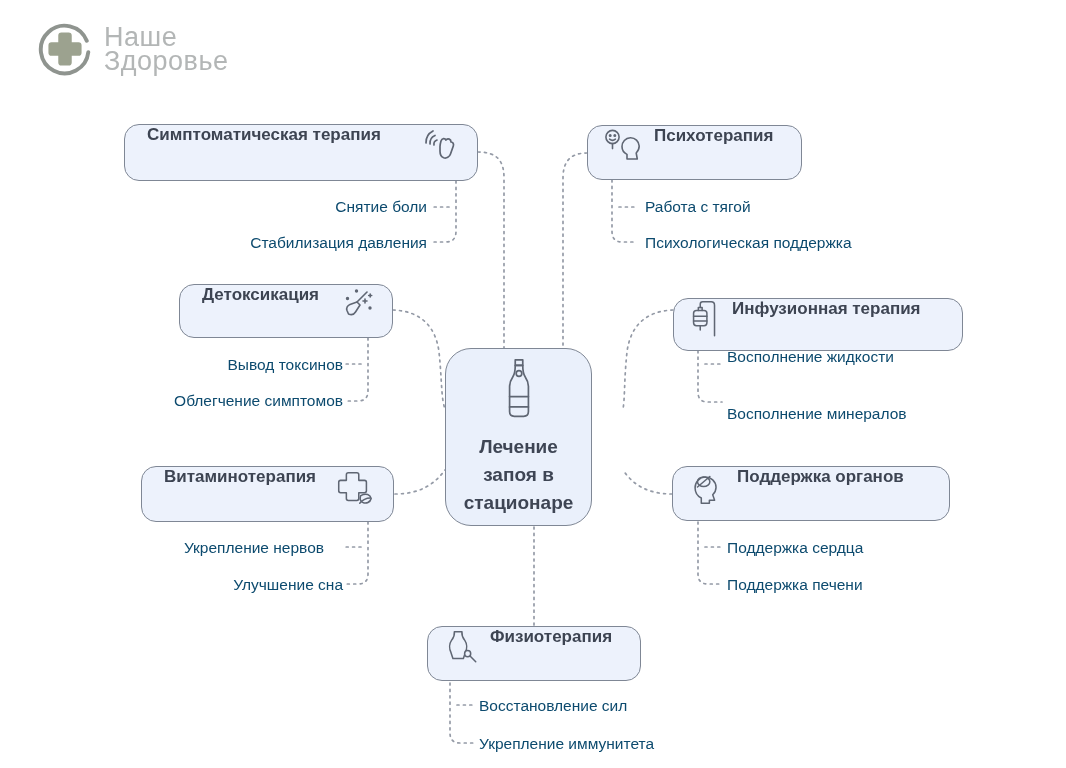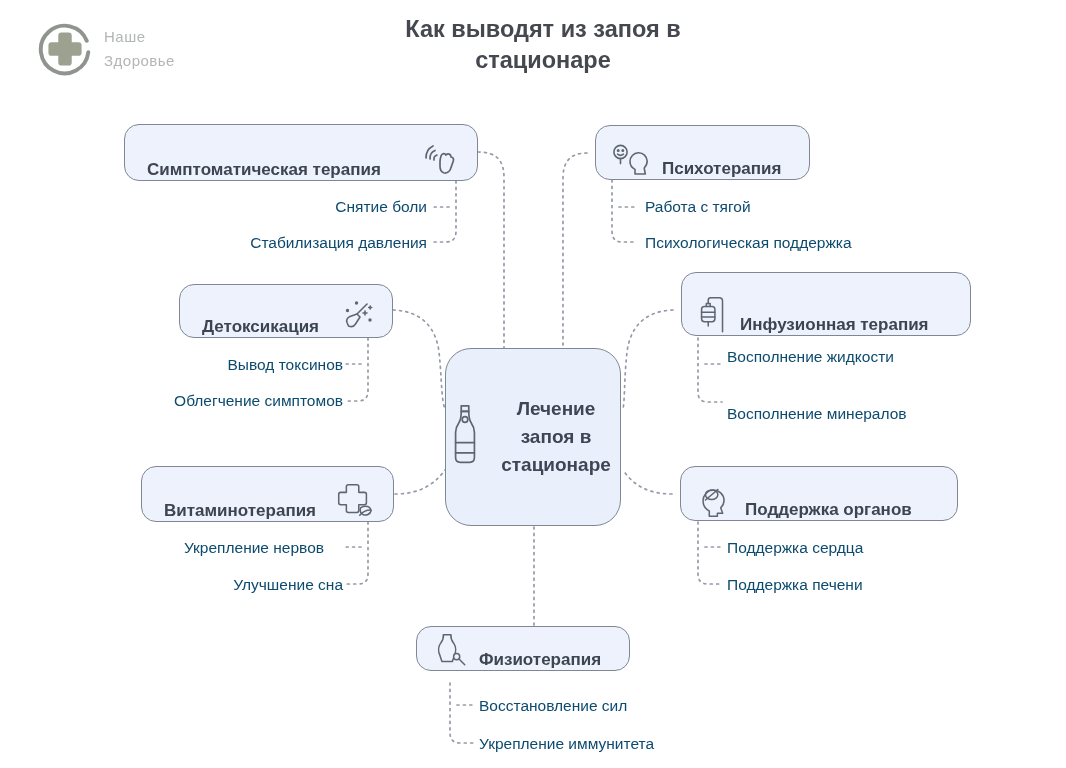--- a/index.html
+++ b/index.html
@@ -6,44 +6,44 @@
   body{font-family:"Liberation Sans", sans-serif; background:#ffffff;}
   .stage{position:relative;width:1066px;height:768px;background:#fff;overflow:hidden;}
 
   
   .wires{position:absolute;left:0;top:0;width:1066px;height:768px;pointer-events:none;}
   .wires path{fill:none;stroke:#949aa6;stroke-width:1.7;stroke-dasharray:2 4.4;stroke-linecap:round;}
 
   
   .logo{position:absolute;left:36px;top:20px;display:flex;align-items:center;gap:10px;}
   .logo-mark{width:58px;height:58px;flex:0 0 auto;}
-  .logo-text{color:#b3b6b6;font-size:15px;line-height:24px;letter-spacing:.5px;font-weight:400;}
+  .logo-text{color:#b3b6b6;font-size:27px;line-height:24px;letter-spacing:.5px;font-weight:400;}
 
   
   .title{position:absolute;left:278px;top:14px;width:530px;text-align:center;
          color:#45494f;font-size:23.5px;font-weight:700;line-height:31px;}
 
   
-  .box{position:absolute;box-sizing:border-box;display:flex;align-items:flex-end;
+  .box{position:absolute;box-sizing:border-box;display:flex;align-items:flex-start;
        background:#edf2fc;border:1.7px solid #7f8795;border-radius:15px;
        padding:0 18px 0 22px;gap:10px;}
   .box-label{font-size:17px;font-weight:700;color:#3d4452;white-space:nowrap;}
   .box .icon{flex:0 0 auto;display:flex;align-items:center;justify-content:center;}
   .box .icon svg{display:block;}
   .icon svg *{stroke:#5f6673;}
-  .box.icon-left{padding:0 20px 0 14px;margin-left:8px;}
+  .box.icon-left{padding:0 20px 0 14px;}
   .box.icon-right .box-label{flex:1 1 auto;}
 
   
   .sub{position:absolute;font-size:15.5px;color:#0c4a6e;white-space:nowrap;line-height:18px;}
 
   
-  .center-box{position:absolute;left:445px;top:348px;width:176px;height:178px;
+  .center-box{position:absolute;left:445px;top:348px;width:147px;height:178px;
        box-sizing:border-box;background:#eaf0fb;border:1.7px solid #7f8795;border-radius:26px;
-       display:flex;flex-direction:row;align-items:center;justify-content:center;gap:8px;}
+       display:flex;flex-direction:column;align-items:center;justify-content:center;gap:8px;}
   .center-label{width:130px;text-align:center;font-size:19px;font-weight:700;color:#3e4554;line-height:28px;}
 </style>
 </head>
 <body>
 
 <div class="stage">
 
   <svg class="wires" viewBox="0 0 1066 768">
 
     <path d="M478,152 C498,152 504,162 504,178 V348"></path>
@@ -76,24 +76,20 @@
         <path d="M49,20 A23,23 0 1 0 50.5,31" fill="none" stroke="#8f948f" stroke-width="3.8" stroke-linecap="round"></path>
         <path d="M21.5,15 a3,3 0 0 1 3,-3 h7 a3,3 0 0 1 3,3 v6.5 H41 a3,3 0 0 1 3,3 v7 a3,3 0 0 1 -3,3 h-6.5 V41 a3,3 0 0 1 -3,3 h-7 a3,3 0 0 1 -3,-3 v-6.5 H15 a3,3 0 0 1 -3,-3 v-7 a3,3 0 0 1 3,-3 h6.5 z" fill="#9ca28f" stroke="none"></path>
       </svg>
     </span>
     <div class="logo-text">
       <div>Наше</div>
       <div>Здоровье</div>
     </div>
   </div>
 
-  <div class="title">
-    <div>Как выводят из запоя в</div>
-    <div>стационаре</div>
-  </div>
 
   <div class="box icon-right" style="left:124px;top:124px;width:354px;height:57px">
     <span class="box-label">Симптоматическая терапия</span>
     <span class="icon">
       <svg width="40" height="40" viewBox="0 0 40 40" fill="none" stroke-width="1.7" stroke-linecap="round" stroke-linejoin="round">
         <path d="M7,18 A13,13 0 0 1 14,6"></path>
         <path d="M11,19 A8.5,8.5 0 0 1 16,10.5"></path>
         <path d="M15,20 A4.5,4.5 0 0 1 18,15"></path>
         <path d="M22,16 c1,-3 4,-3 5,-1 c2,-2 5,-1 5,2 c2,0 3,2 2.3,4 l-2.8,8 c-1,3 -4,4.7 -6.8,3.8 c-2.8,-1 -3.7,-3.8 -3.7,-6.6 v-4.8 c0,-2 0.5,-3.6 1,-5.4 z"></path>
       </svg>
@@ -122,21 +118,21 @@
         <path d="M23,17 l-7,2.5 c-2.5,1 -4,3.5 -3,6 l1.5,3.5 c2.5,1 5.5,0.5 7,-2 l4.5,-7 z"></path>
         <path d="M31,14 v4 M29,16 h4"></path>
         <path d="M36.2,9 v3 M34.7,10.5 h3"></path>
         <circle cx="22.5" cy="6" r="0.9" fill="#5f6673" stroke="none"></circle>
         <circle cx="36" cy="23" r="0.9" fill="#5f6673" stroke="none"></circle>
         <circle cx="13.5" cy="13.5" r="0.9" fill="#5f6673" stroke="none"></circle>
       </svg>
     </span>
   </div>
 
-  <div class="box icon-left" style="left:673px;top:272px;width:290px;height:64px">
+  <div class="box icon-left" style="left:673px;top:298px;width:290px;height:53px">
     <span class="icon">
       <svg width="34" height="40" viewBox="0 0 34 42" fill="none" stroke-width="1.6" stroke-linecap="round" stroke-linejoin="round">
         <rect x="5" y="12" width="14" height="16" rx="3"></rect>
         <path d="M5,18 h14 M5,23 h14"></path>
         <path d="M10,12 v-3 h4 v3"></path>
         <path d="M12,9 v-3.5 c0,-1.5 1,-2.5 2.5,-2.5 h9 c2,0 3.5,1.5 3.5,3.5 v32"></path>
         <path d="M12,28 v4.5"></path>
       </svg>
     </span>
     <span class="box-label">Инфузионная терапия</span>
@@ -169,21 +165,21 @@
     <span class="icon">
       <svg width="40" height="40" viewBox="0 0 42 42" fill="none" stroke-width="1.6" stroke-linecap="round" stroke-linejoin="round">
         <path d="M15,38 v-5.5 c-4,-2 -6.5,-6 -6.5,-10.5 a11,11 0 0 1 22,-0.8 c0,3.5 -1.5,6 -3.5,8 l2,5.8 h-5.5 v3 z"></path>
         <ellipse cx="17.5" cy="15.5" rx="6.5" ry="5"></ellipse>
         <path d="M11,21 L24,10"></path>
       </svg>
     </span>
     <span class="box-label">Поддержка органов</span>
   </div>
 
-  <div class="box icon-left" style="left:408px;top:626px;width:214px;height:45px">
+  <div class="box icon-left" style="left:427px;top:626px;width:214px;height:55px">
     <span class="icon">
       <svg width="38" height="40" viewBox="0 0 40 42" fill="none" stroke-width="1.6" stroke-linecap="round" stroke-linejoin="round">
         <path d="M13,5 c0.5,4 -1,6.5 -3,9 c-2.5,3.5 -2.5,9 -0.5,13 l2,6 h11 l2,-6 c2,-4 2,-9.5 -0.5,-13 c-2,-2.5 -3.5,-5 -3,-9 z"></path>
         <circle cx="27" cy="28" r="3.2" fill="#edf2fc"></circle>
         <path d="M29.5,30.5 l6,6"></path>
       </svg>
     </span>
     <span class="box-label">Физиотерапия</span>
   </div>
 

